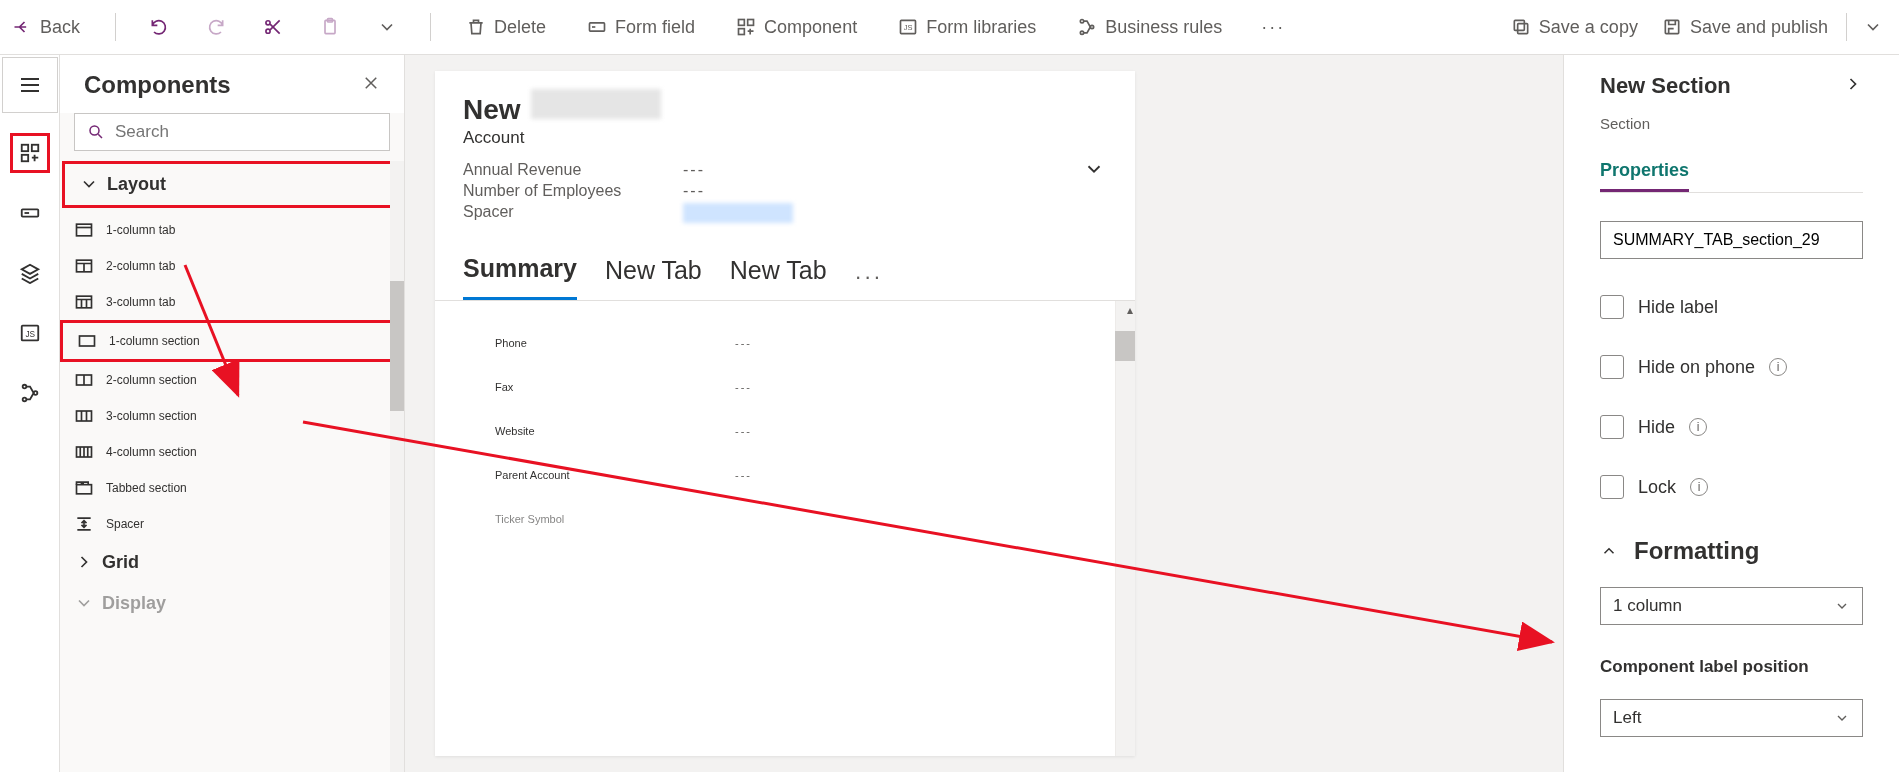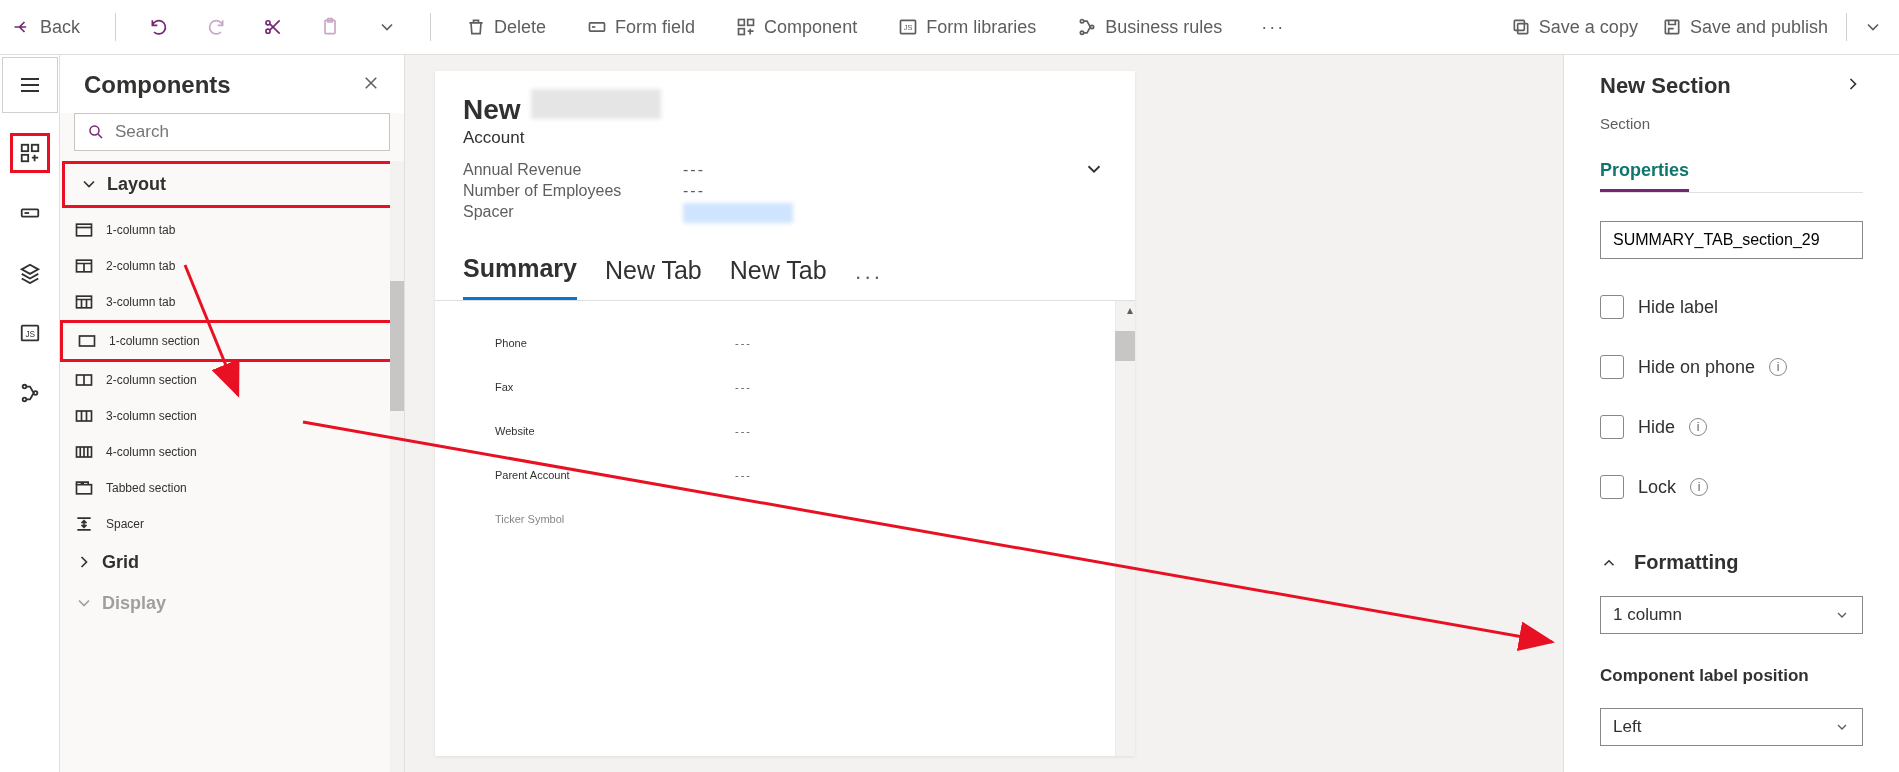--- a/index.html
+++ b/index.html
@@ -177,22 +177,22 @@
   .rp-tabs { margin-top: 14px; border-bottom: 1px solid #e1dfdd; }
   .rp-tab { display: inline-block; font-size: 18px; font-weight: 600; padding-bottom: 8px; border-bottom: 3px solid #742774; color: #0f766e; }
   .rp-input {
     width: 100%; border: 1px solid #8a8886; height: 38px;
     padding: 0 12px; font-size: 16px; margin-top: 14px;
   }
   .checkbox-row { display: flex; align-items: center; gap: 14px; margin-top: 22px; font-size: 18px; color: #323130; }
   .checkbox { width: 24px; height: 24px; border: 1px solid #8a8886; border-radius: 3px; cursor: pointer; }
   .info-icon { width: 18px; height: 18px; border: 1px solid #8a8886; border-radius: 50%; display: inline-flex; align-items: center; justify-content: center; font-size: 12px; color: #605e5c; }
   .collapsible-head {
-    display: flex; align-items: center; gap: 16px; margin-top: 38px;
-    font-size: 20px; font-weight: 600; cursor: pointer;
+    display: flex; align-items: center; gap: 16px; margin-top: 24px;
+    font-size: 24px; font-weight: 600; cursor: pointer;
   }
   .rp-label { font-size: 17px; font-weight: 600; margin-top: 18px; }
   .rp-select {
     width: 100%; height: 38px; border: 1px solid #8a8886;
     display: flex; align-items: center; justify-content: space-between;
     padding: 0 12px; font-size: 17px; margin-top: 8px; cursor: pointer;
     background: #fff;
   }
 
   

